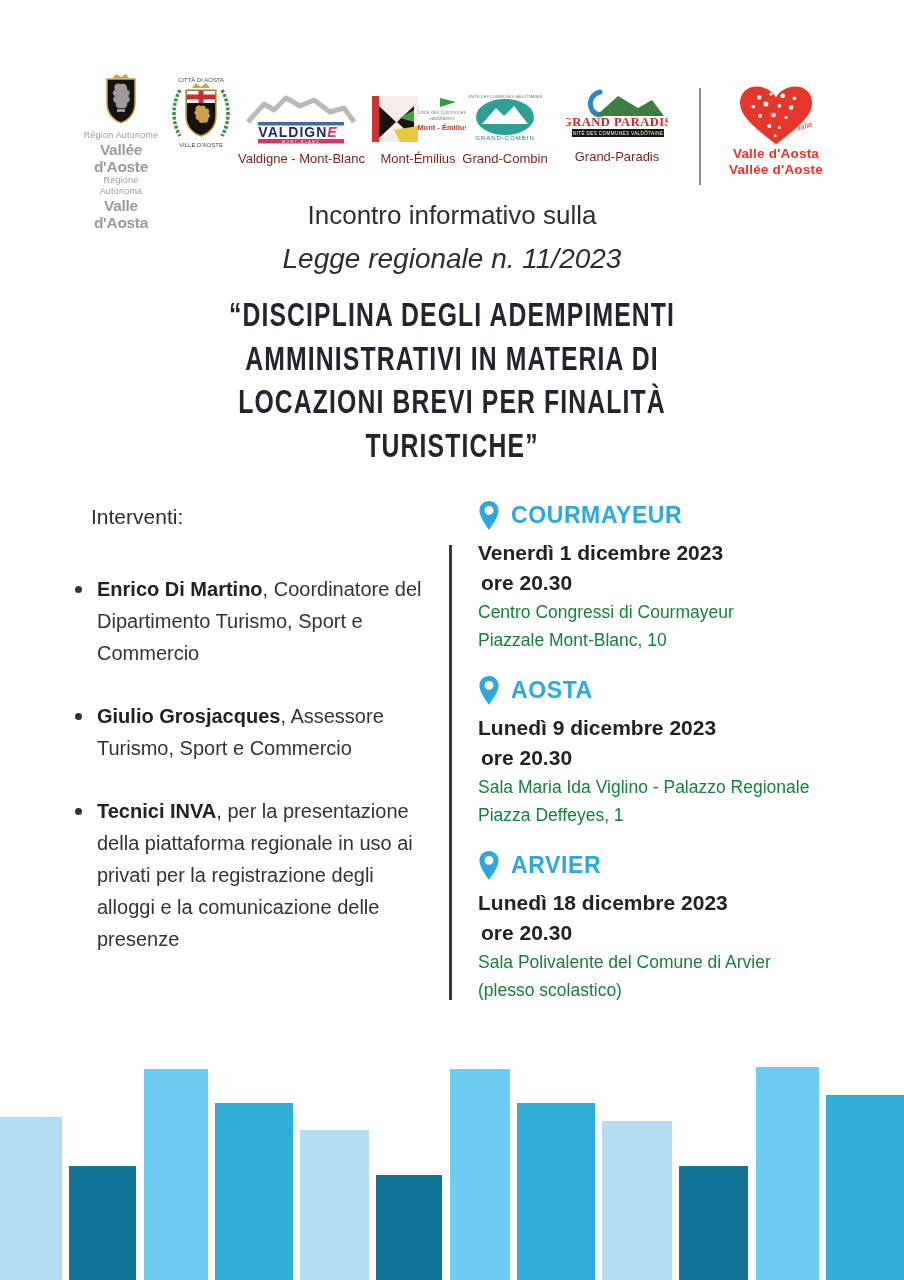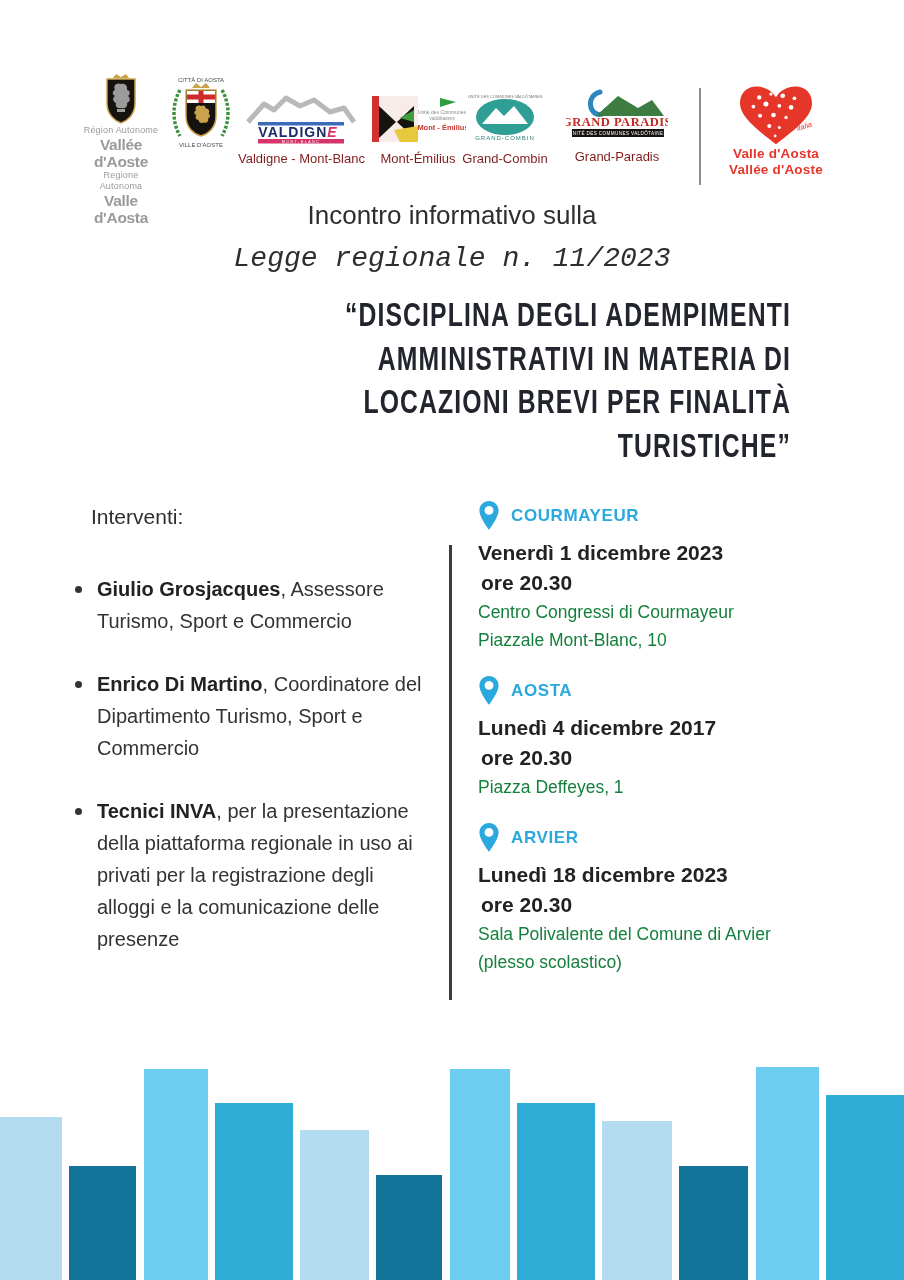--- a/index.html
+++ b/index.html
@@ -20,39 +20,39 @@
   .lg-emilius{left:370px;top:92px;width:96px;}
   .lg-combin{left:452px;top:92px;width:106px;}
   .lg-paradis{left:566px;top:88px;width:102px;}
   .logos-divider{position:absolute;left:699px;top:88px;width:2px;height:97px;background:#8f8f8f;}
   .lg-heart{left:726px;top:84px;width:100px;}
   .heart-line{font-size:13.5px;font-weight:bold;color:#e63529;line-height:15.5px;letter-spacing:.2px;}
   
   .intro-line1{position:absolute;left:0;top:200px;width:904px;text-align:center;
     font-size:26px;color:#2e2e2e;}
   .intro-line2{position:absolute;left:0;top:243px;width:904px;text-align:center;
-    font-size:28px;font-style:italic;color:#2e2e2e;font-family:Liberation Mono, monospace;}
-  
-  .main-title{position:absolute;left:0;top:293px;width:904px;text-align:right;
+    font-size:28px;font-style:italic;color:#2e2e2e;}
+  
+  .main-title{position:absolute;left:0;top:293px;width:904px;text-align:center;
     color:#22242e;font-weight:800;font-size:33px;line-height:43.5px;}
   .main-title .t-line{display:block;transform:scaleX(.75);transform-origin:50% 50%;
     letter-spacing:1.5px;white-space:nowrap;}
   
   .left-col{position:absolute;left:55px;top:505px;width:380px;}
   .speakers-heading{font-size:21px;color:#2e2e2e;margin-left:36px;}
   .speakers-list{list-style:none;margin:44px 0 0 0;padding:0 0 0 42px;}
   .speakers-list li{position:relative;font-size:20px;line-height:32px;color:#333;margin-bottom:31px;}
   .speakers-list li::before{content:"";position:absolute;left:-22px;top:13px;width:7px;height:7px;
     border-radius:50%;background:#333;}
   .speaker-name{font-weight:bold;color:#222;}
   .col-divider{position:absolute;left:449px;top:545px;width:3px;height:455px;background:#3b3b3b;}
   .right-col{position:absolute;left:478px;top:500px;width:400px;}
   .event{margin-bottom:21px;}
   .event-head{display:flex;align-items:center;gap:11px;margin-bottom:7px;}
-  .event-city{font-size:17px;font-weight:bold;color:#2ba8dd;letter-spacing:.6px;text-align:right;}
+  .event-city{font-size:23px;font-weight:bold;color:#2ba8dd;letter-spacing:.6px;text-align:right;}
   .event-date,.event-time{font-size:21px;font-weight:bold;color:#222;line-height:30px;}
   .event-time{margin-left:3px;}
   .event-venue{font-size:17.5px;color:#15803d;line-height:28px;}
   .event-venue:first-of-type{margin-top:4px;}
   
   .bars{position:absolute;left:0;right:0;bottom:0;height:215px;
     display:flex;align-items:flex-end;justify-content:space-between;}
   .bar{flex:0 0 auto;}
 </style>
 </head>
@@ -62,21 +62,21 @@
 
   <div class="lg lg-region">
     <div class="lg-art" style="height:52px">
       <svg width="44" height="52" viewBox="0 0 44 52">
         <polygon points="14,5 17,1 22,4 27,1 30,5" fill="#c9a24b"></polygon>
         <path d="M8 6 H36 V30 C36 42 28 48 22 50 C16 48 8 42 8 30 Z" fill="#16130e" stroke="#c9a24b" stroke-width="1.5"></path>
         <path d="M22 11 c-5 -2 -8 2 -6 6 c-3 1 -3 5 0 6 c-3 2 -2 6 1 7 c-1 3 1 6 5 5 c4 1 7 -1 6 -5 c3 -1 4 -5 1 -7 c3 -2 2 -6 -1 -6 c1 -4 -2 -7 -6 -6 z" fill="#9b9b9b"></path>
         <path d="M18 36 h8 v3 h-8 z" fill="#9b9b9b"></path>
       </svg>
     </div>
-    <div class="rg-lines" style="">
+    <div class="rg-lines" style="margin-top:5px">
       <div class="rg-small">Région Autonome</div>
       <div class="rg-big">Vallée d'Aoste</div>
       <div class="rg-small">Regione Autonoma</div>
       <div class="rg-big">Valle d'Aosta</div>
     </div>
   </div>
 
   <div class="lg lg-aosta">
     <svg width="66" height="90" viewBox="0 0 66 90">
       <text x="33" y="8" text-anchor="middle" font-size="6" fill="#4a4a4a">CITTÀ DI AOSTA</text>
@@ -186,22 +186,22 @@
 <h1 class="main-title" style="margin:0">
   <span class="t-line">“DISCIPLINA DEGLI ADEMPIMENTI</span>
   <span class="t-line">AMMINISTRATIVI IN MATERIA DI</span>
   <span class="t-line">LOCAZIONI BREVI PER FINALITÀ</span>
   <span class="t-line">TURISTICHE”</span>
 </h1>
 
 <section class="left-col">
   <div class="speakers-heading">Interventi:</div>
   <ul class="speakers-list">
+    <li><span class="speaker-name">Enrico Di Martino</span><span>, Coordinatore del Dipartimento Turismo, Sport e Commercio</span></li>
     <li><span class="speaker-name">Giulio Grosjacques</span><span>, Assessore Turismo, Sport e Commercio</span></li>
-    <li><span class="speaker-name">Enrico Di Martino</span><span>, Coordinatore del Dipartimento Turismo, Sport e Commercio</span></li>
     <li><span class="speaker-name">Tecnici INVA</span><span>, per la presentazione della piattaforma regionale in uso ai privati per la registrazione degli alloggi e la comunicazione delle presenze</span></li>
   </ul>
 </section>
 
 <div class="col-divider"></div>
 
 <section class="right-col">
 
   <div class="event">
     <div class="event-head">
@@ -216,22 +216,23 @@
     <div class="event-venue">Piazzale Mont-Blanc, 10</div>
   </div>
 
   <div class="event">
     <div class="event-head">
       <svg width="22" height="31" viewBox="0 0 24 34">
         <path d="M12 1C6 1 1.5 5.7 1.5 11.4c0 7.9 10.5 21.2 10.5 21.2s10.5-13.3 10.5-21.2C22.5 5.7 18 1 12 1zm0 15.3a4.9 4.9 0 1 1 0-9.8 4.9 4.9 0 0 1 0 9.8z" fill="#2BA8DD"></path>
       </svg>
       <span class="event-city">AOSTA</span>
     </div>
-    <div class="event-date">Lunedì 4 dicembre 2017</div>
+    <div class="event-date">Lunedì 9 dicembre 2023</div>
     <div class="event-time">ore 20.30</div>
+    <div class="event-venue">Sala Maria Ida Viglino - Palazzo Regionale</div>
     <div class="event-venue">Piazza Deffeyes, 1</div>
   </div>
 
   <div class="event">
     <div class="event-head">
       <svg width="22" height="31" viewBox="0 0 24 34">
         <path d="M12 1C6 1 1.5 5.7 1.5 11.4c0 7.9 10.5 21.2 10.5 21.2s10.5-13.3 10.5-21.2C22.5 5.7 18 1 12 1zm0 15.3a4.9 4.9 0 1 1 0-9.8 4.9 4.9 0 0 1 0 9.8z" fill="#2BA8DD"></path>
       </svg>
       <span class="event-city">ARVIER</span>
     </div>

